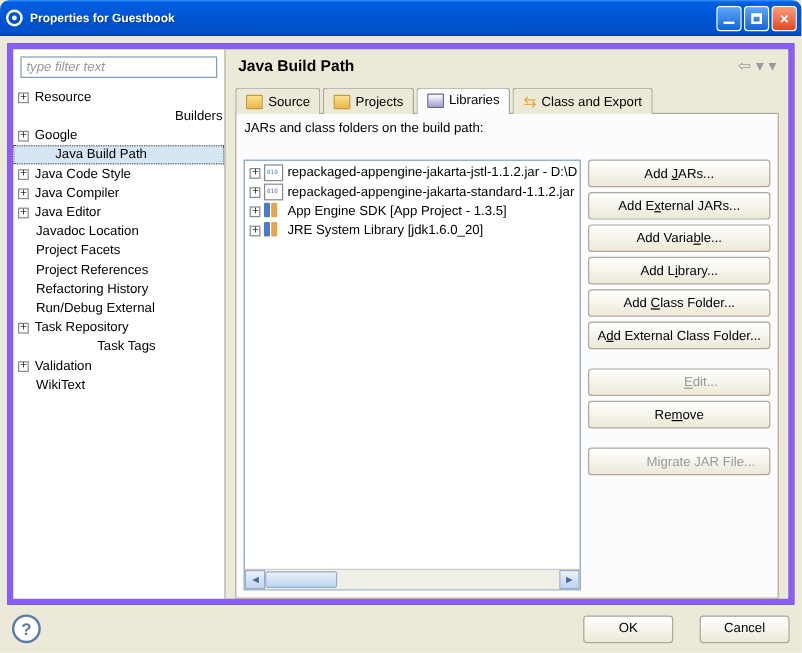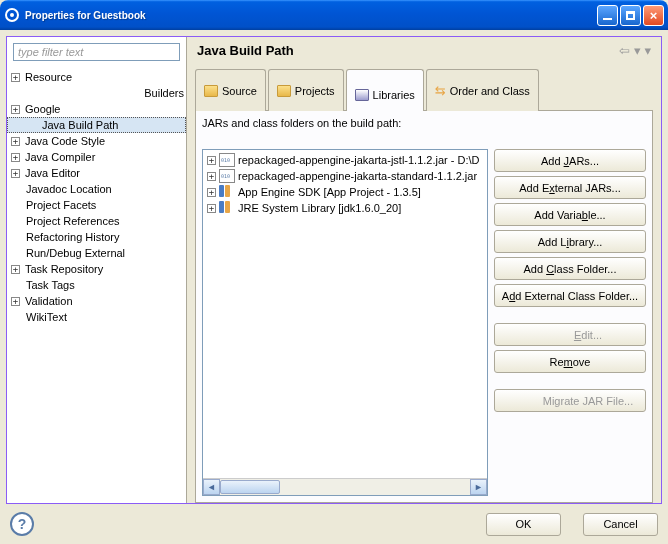--- a/index.html
+++ b/index.html
@@ -7,36 +7,36 @@
 .titlebar { height: 30px; background: linear-gradient(to bottom, #3a95ff 0%, #0060e0 6%, #0055d4 45%, #0050c8 90%, #003fa0 100%); display: flex; align-items: center; padding: 0 4px; color: #fff; border-radius: 8px 8px 0 0; }
 .titlebar-icon { width: 16px; height: 16px; margin-right: 5px; display: flex; align-items: center; justify-content: center; }
 .titlebar-text { font-weight: bold; font-size: 10px; flex: 1; text-shadow: 1px 1px 1px rgba(0,0,0,0.3); }
 .win-btns { display: flex; gap: 2px; }
 .win-btn { width: 21px; height: 21px; border: 1px solid #fff; border-radius: 3px; display: flex; align-items: center; justify-content: center; font-family: Arial; font-weight: bold; font-size: 12px; color: #fff; cursor: pointer; }
 .win-min, .win-max { background: linear-gradient(to bottom, #5ba6ff, #1866ce); }
 .win-close { background: linear-gradient(to bottom, #ff9b77, #e14a22); font-size: 13px; }
 .win-min span { border-bottom: 2px solid #fff; width: 9px; display: block; margin-top: 7px; }
 .win-max span { border: 2px solid #fff; border-top-width: 3px; width: 9px; height: 9px; display: block; }
 .body-wrap { padding: 6px; background: #ece9d8; height: 514px; display: flex; flex-direction: column; }
-.main-area { display: flex; flex: 1; border: 1px solid #8b5cf6; background: #0369a1; }
+.main-area { display: flex; flex: 1; border: 5px solid #8b5cf6; background: #0369a1; }
 .left-panel { width: 180px; border-right: 1px solid #aca899; display: flex; flex-direction: column; background: #fff; }
 .filter-input { margin: 6px; padding: 2px 4px; border: 1px solid #7f9db9; color: #999; font-style: italic; width: calc(100% - 12px); }
 .tree { flex: 1; padding: 2px 0; overflow: auto; }
 .tree-item { display: flex; align-items: center; height: 16px; padding-left: 4px; cursor: pointer; white-space: nowrap; }
 .tree-item.selected { background: #d6e5f3; border: 1px dotted #555; padding-left: 3px; }
 .tree-toggle { width: 9px; height: 9px; border: 1px solid #888; display: inline-flex; align-items: center; justify-content: center; font-size: 9px; line-height: 7px; margin-right: 3px; background: #fff; color: #333; font-family: monospace; }
 .tree-spacer { width: 13px; display: inline-block; }
 .tree-label { padding: 0 2px; }
 .right-panel { flex: 1; display: flex; flex-direction: column; background: #ece9d8; }
 .right-header { display: flex; align-items: center; padding: 6px 10px 10px 10px; }
 .right-title { font-weight: bold; font-size: 13px; flex: 1; }
 .nav-arrow { color: #999; font-size: 13px; margin-left: 4px; cursor: default; }
 .tab-area { margin: 0 8px; display: flex; flex-direction: column; flex: 1; }
 .tabs { display: flex; }
-.tab { display: flex; align-items: center; padding: 13px 8px; border: 1px solid #aca899; border-bottom: none; margin-right: 2px; background: #ece9d8; border-radius: 3px 3px 0 0; cursor: pointer; position: relative; top: 1px; }
+.tab { display: flex; align-items: center; padding: 3px 8px; border: 1px solid #aca899; border-bottom: none; margin-right: 2px; background: #ece9d8; border-radius: 3px 3px 0 0; cursor: pointer; position: relative; top: 1px; }
 .tab.active { background: #fcfcfe; z-index: 2; padding-bottom: 4px; top: 1px; }
 .tab-icon { width: 14px; height: 12px; margin-right: 4px; display: inline-block; }
 .folder-icon { background: linear-gradient(to bottom, #fce08a, #e8b84a); border: 1px solid #c89b3a; border-radius: 1px; }
 .jar-icon { background: linear-gradient(to bottom, #fff, #9c9cce); border: 1px solid #666699; border-radius: 1px; }
 .arrow-icon { color: #e8a647; font-size: 13px; margin-right: 4px; }
 .tab-content { border: 1px solid #aca899; background: #fcfcfe; flex: 1; display: flex; flex-direction: column; padding: 6px; }
 .sub-label { margin-bottom: 20px; }
 .content-row { display: flex; flex: 1; gap: 6px; }
 .tree-list { flex: 1; border: 1px solid #7f9db9; background: #fff; display: flex; flex-direction: column; min-width: 0; }
 .tree-list-body { flex: 1; padding: 2px; overflow: hidden; }
@@ -134,21 +134,21 @@
             <span class="tree-label">Refactoring History</span>
           </div>
           <div class="tree-item" style="padding-left: 4px;">
             <span class="tree-spacer"></span>
             <span class="tree-label">Run/Debug External</span>
           </div>
           <div class="tree-item" style="padding-left: 4px;">
             <span class="tree-toggle">+</span>
             <span class="tree-label">Task Repository</span>
           </div>
-          <div class="tree-item" style="padding-left: 4px;">
+          <div class="tree-item" style="padding-left: 21px; margin-left: 34px;">
             <span class="tree-spacer"></span>
             <span class="tree-label">Task Tags</span>
           </div>
           <div class="tree-item" style="padding-left: 4px;">
             <span class="tree-toggle">+</span>
             <span class="tree-label">Validation</span>
           </div>
           <div class="tree-item" style="padding-left: 4px;">
             <span class="tree-spacer"></span>
             <span class="tree-label">WikiText</span>
@@ -171,21 +171,21 @@
           <div class="tab">
               <span class="tab-icon folder-icon"></span>
               <span>Projects</span>
             </div>
           <div class="tab active">
               <span class="tab-icon jar-icon"></span>
               <span>Libraries</span>
             </div>
           <div class="tab">
               <span class="arrow-icon">⇆</span>
-              <span>Order and Class</span>
+              <span>Class and Export</span>
             </div>
         </div>
         <div class="tab-content">
           <div class="sub-label">JARs and class folders on the build path:</div>
           <div class="content-row">
             <div class="tree-list">
               <div class="tree-list-body" id="lib-tree">
                   <div class="lib-item">
                     <span class="lib-toggle">+</span>
                     <span class="lib-item-icon jar-file-icon"></span>

